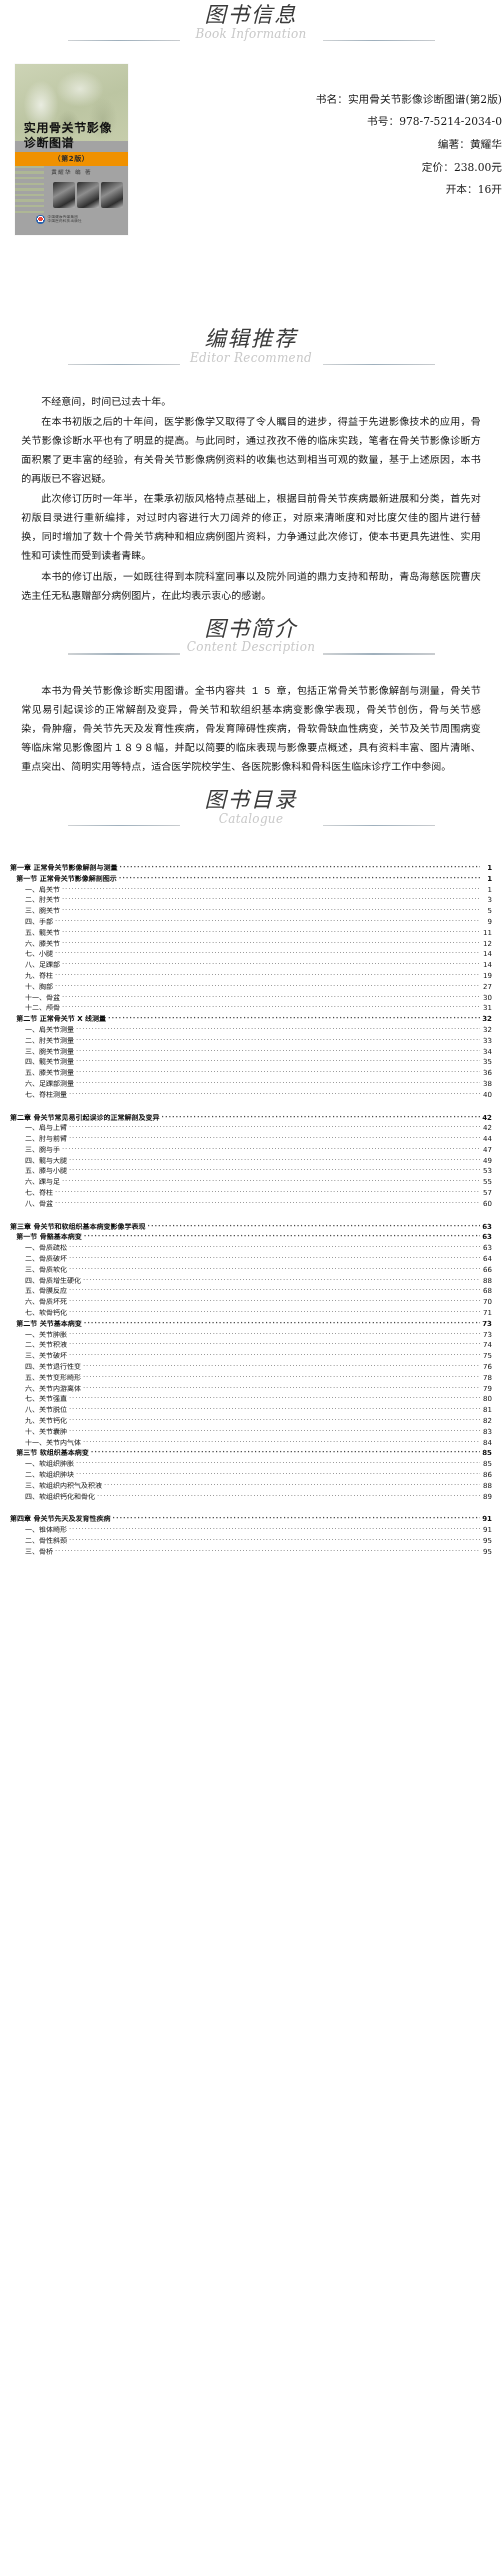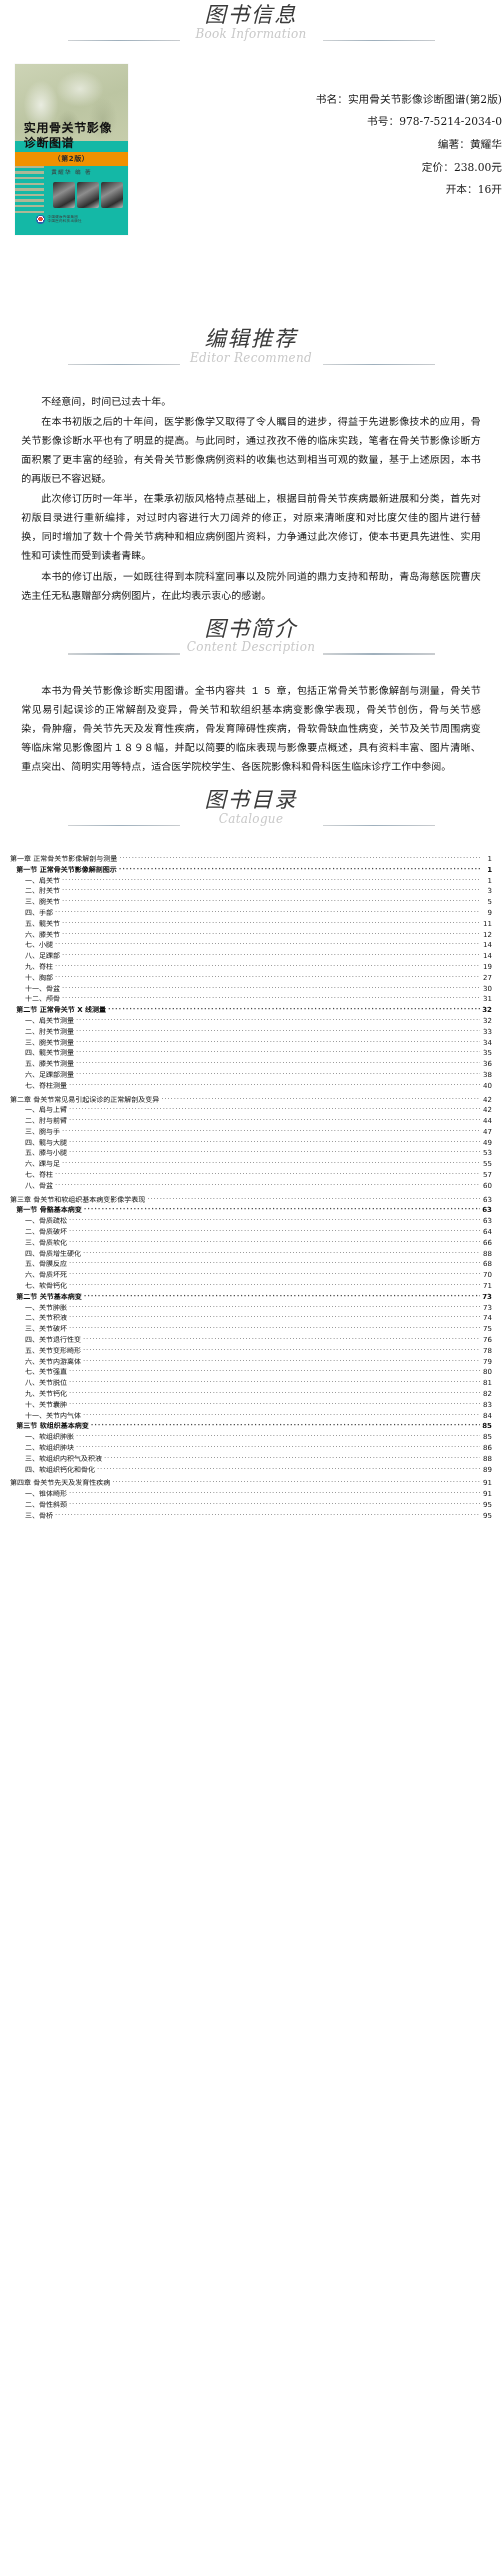--- a/index.html
+++ b/index.html
@@ -61,21 +61,21 @@
     position: relative;
     padding: 3.8px 0 11.3px 0;
     min-height: 264px;
   }
   .cover {
     position: absolute;
     left: 15px;
     top: 3.8px;
     width: 113px;
     height: 171px;
-    background: #14b8a6;
+    background: #a3a3a3;
     overflow: hidden;
     box-shadow: 0 0 0 0.6px rgba(0,0,0,0.04);
   }
   .cover .xray {
     position: absolute; left: 0; top: 0; width: 113px; height: 77px;
     background:
       radial-gradient(ellipse 25px 35px at 26px 41px, rgba(255,255,255,0.65), rgba(255,255,255,0) 70%),
       radial-gradient(ellipse 33px 25px at 65px 25px, rgba(255,255,255,0.55), rgba(255,255,255,0) 72%),
       radial-gradient(ellipse 19px 29px at 88px 55px, rgba(160,170,135,0.55), rgba(0,0,0,0) 75%),
       radial-gradient(ellipse 16.3px 19px at 53px 60px, rgba(150,160,125,0.6), rgba(0,0,0,0) 72%),
@@ -170,21 +170,21 @@
   .toc .line .dots {
     flex: 1 1 auto;
     overflow: hidden;
     margin: 0 1.9px;
     font-size: 7px;
     letter-spacing: 0.9px;
     color: #4a4a4a;
     transform: translateY(-0.6px);
   }
   .toc .line .pg { flex: 0 0 auto; min-width: 10px; text-align: right; }
-  .toc .lvl-chapter  { font-weight: normal; margin-top: 3px; }
+  .toc .lvl-chapter  { font-weight: bold; margin-top: 12px; }
   .toc .lvl-section  { font-weight: bold; padding-left: 6.3px; }
   .toc .lvl-item     { padding-left: 15px; }
 </style>
 </head>
 <body>
 
 <div class="page">
 
   <div class="sec-head">
     <div class="rule left"></div>

